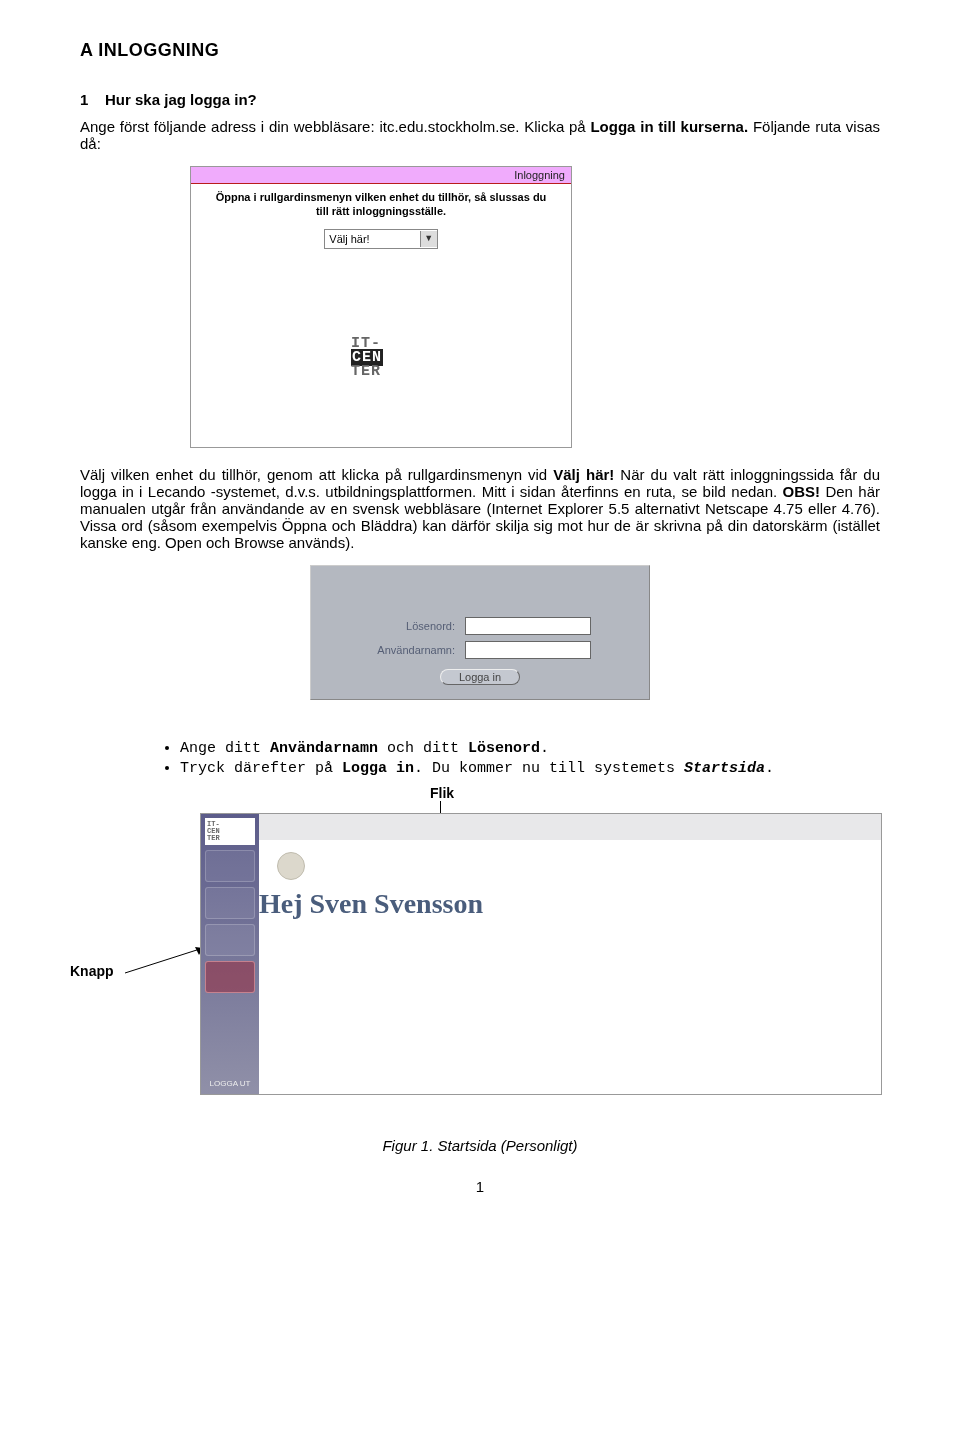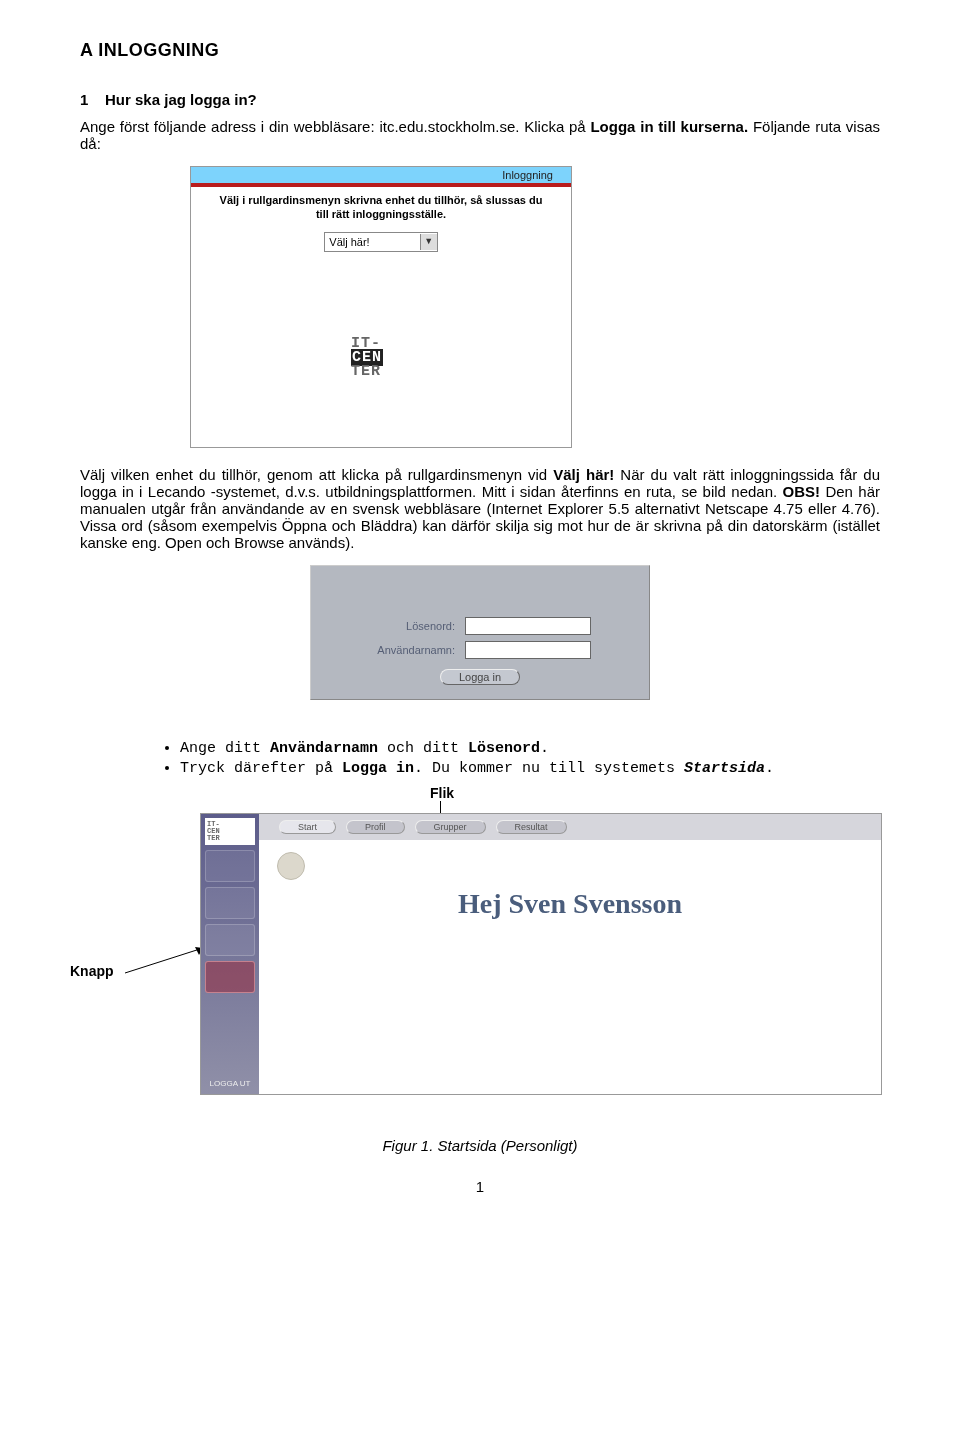--- a/index.html
+++ b/index.html
@@ -32,27 +32,27 @@
   
   .inlog-box {
     width: 380px;
     height: 280px;
     border: 1px solid #999;
     margin: 8px 0 18px 110px;
     position: relative;
     font-family: Arial, sans-serif;
   }
   .inlog-header {
-    background: #7dd3fc;
-    border-bottom: 4px solid #b91c1c;
+    background: #f0abfc;
+    border-bottom: 1px solid #b91c1c;
     font-size: 11px;
     height: 16px;
     line-height: 16px;
     text-align: right;
-    padding-right: 18px;
+    padding-right: 6px;
     color: #222;
   }
   .inlog-instr {
     font-size: 11px;
     font-weight: bold;
     text-align: center;
     padding: 6px 24px 4px 24px;
     line-height: 1.3;
   }
   .inlog-select-wrap { text-align: center; margin-top: 6px; }
@@ -218,21 +218,20 @@
     border-radius:8px;
     font-size:9px;
     color:#555;
     padding:1px 18px;
   }
   .tab.active { background:#e6e6ec; }
   .content-area {
     position:absolute;
     left:58px; top:26px; right:0; bottom:0;
     background:#fff;
-    text-align:center;
     padding-top:20px;
   }
   .content-area .circle {
     position:absolute;
     left:18px; top:12px;
     width:26px;height:26px;border-radius:50%;
     background:#dcd8cc;
     border:1px solid #c0bcae;
   }
   .content-area h2.hej {
@@ -282,21 +281,21 @@
   <span>1</span>&nbsp;&nbsp;&nbsp;
   <span>Hur ska jag logga in?</span>
 </p>
 
 <p>
   <span>Ange först följande adress i din webbläsare: </span><span class="underline">itc.edu.stockholm.se</span><span>. Klicka på </span><span class="bold">Logga in till kurserna.</span><span> Följande ruta visas då:</span>
 </p>
 
 <div class="inlog-box">
   <div class="inlog-header">Inloggning</div>
-  <div class="inlog-instr">Välj i rullgardinsmenyn skrivna enhet du tillhör, så slussas du till rätt inloggningsställe.</div>
+  <div class="inlog-instr">Öppna i rullgardinsmenyn vilken enhet du tillhör, så slussas du till rätt inloggningsställe.</div>
   <div class="inlog-select-wrap">
     <div class="inlog-select">
       <span>Välj här!</span>
       <span class="arrow">▼</span>
     </div>
   </div>
   <div class="it-logo">IT-<br><span class="cen">CEN</span><br>TER</div>
 </div>
 
 <p>
@@ -338,26 +337,20 @@
 
   <div class="start-shot">
     <div class="sidebar">
       <div class="s-logo">IT-<br>CEN<br>TER</div>
       <div class="s-btn"></div>
       <div class="s-btn"></div>
       <div class="s-btn"></div>
       <div class="s-btn active"></div>
       <div class="logout">LOGGA UT</div>
     </div>
-    <div class="topbar">
-      <span class="tab active">Start</span>
-      <span class="tab">Profil</span>
-      <span class="tab">Grupper</span>
-      <span class="tab">Resultat</span>
-    </div>
     <div class="content-area">
       <div class="circle"></div>
       <h2 class="hej">Hej Sven Svensson</h2>
     </div>
   </div>
 </div>
 
 <div class="fig-caption">Figur 1. Startsida (Personligt)</div>
 <div class="page-num">1</div>
 

